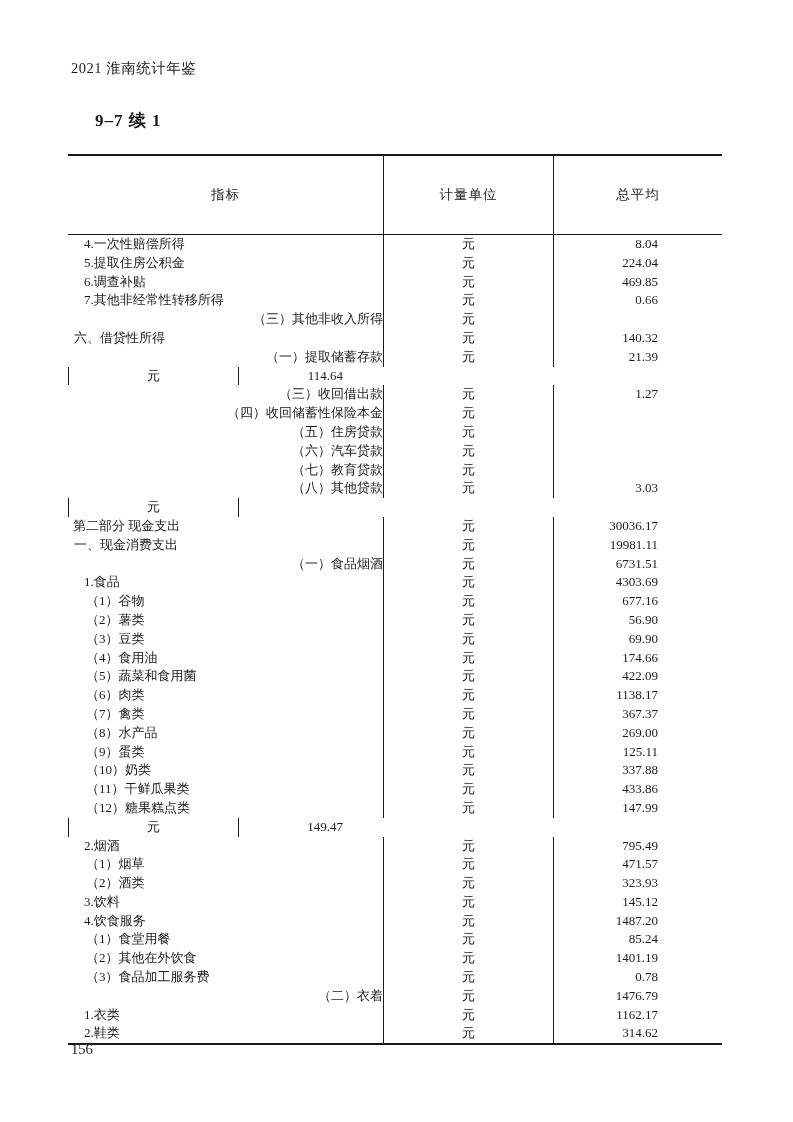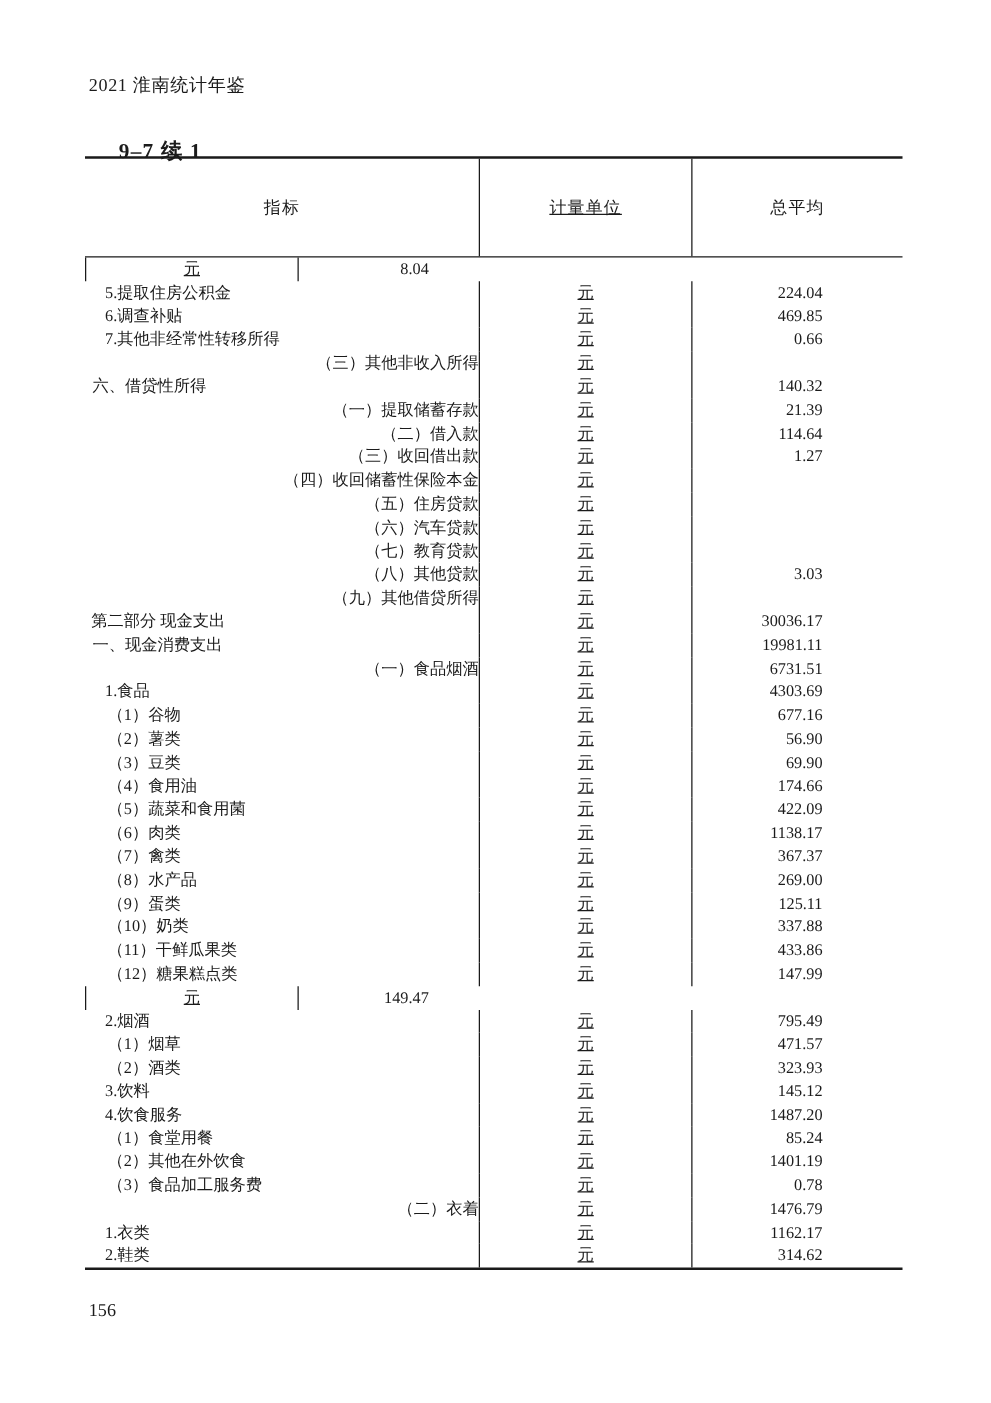--- a/index.html
+++ b/index.html
@@ -13,34 +13,34 @@
   }
   .page-header {
     position: absolute; left: 71px; top: 59px;
     font-size: 14.5px; letter-spacing: 0.5px;
   }
   .table-title {
     position: absolute; left: 70px; top: 109px;
     font-size: 17px; font-weight: bold; letter-spacing: 1px; margin-left: 25px;
   }
   .stat-table {
-    position: absolute; left: 68px; top: 125px; width: 654px;
+    position: absolute; left: 68px; top: 154px; width: 654px;
     border-top: 2.8px solid #1a1a1a;
     border-bottom: 2.8px solid #1a1a1a;
   }
   .thead {
     display: flex; height: 78px;
     border-bottom: 1.4px solid #1a1a1a;
   }
   .hcell {
     display: flex; align-items: center; justify-content: center;
     font-size: 13.5px; letter-spacing: 1px;
   }
   .c1 { width: 315px; box-sizing: border-box; }
-  .c2 { width: 170px; box-sizing: border-box; border-left: 1.4px solid #1a1a1a; text-decoration: underline; }
+  .c2 { width: 170px; box-sizing: border-box; border-left: 1.4px solid #1a1a1a; }
   .c3 { width: 169px; box-sizing: border-box; border-left: 1.4px solid #1a1a1a; }
   .trow { display: flex; height: 18.81px; }
   .cell {
     font-size: 13px; line-height: 18.81px; white-space: nowrap;
     overflow: hidden;
   }
   .indicator-cell { text-align: left; box-sizing: border-box; }
   .unit-cell { text-align: center; }
   .value-cell { text-align: right; padding-right: 64px; box-sizing: border-box; }
   .ind-0 { padding-left: 5px; }
@@ -61,20 +61,21 @@
   <div class="table-title">9–7 续 1</div>
 
   <div class="stat-table">
     <div class="thead">
       <div class="hcell c1">指标</div>
       <div class="hcell c2">计量单位</div>
       <div class="hcell c3">总平均</div>
     </div>
     <div class="tbody" id="tbody">
   <div class="trow">
+    <div class="cell c1 indicator-cell ind-3">4.一次性赔偿所得</div>
     <div class="cell c2 unit-cell">元</div>
     <div class="cell c3 value-cell">8.04</div>
   </div>
 
   <div class="trow">
     <div class="cell c1 indicator-cell ind-3">5.提取住房公积金</div>
     <div class="cell c2 unit-cell">元</div>
     <div class="cell c3 value-cell">224.04</div>
   </div>
 
@@ -102,21 +103,20 @@
     <div class="cell c3 value-cell">140.32</div>
   </div>
 
   <div class="trow">
     <div class="cell c1 indicator-cell ind-2">（一）提取储蓄存款</div>
     <div class="cell c2 unit-cell">元</div>
     <div class="cell c3 value-cell">21.39</div>
   </div>
 
   <div class="trow">
-    <div class="cell c1 indicator-cell ind-2">（二）借入款</div>
     <div class="cell c2 unit-cell">元</div>
     <div class="cell c3 value-cell">114.64</div>
   </div>
 
   <div class="trow">
     <div class="cell c1 indicator-cell ind-2">（三）收回借出款</div>
     <div class="cell c2 unit-cell">元</div>
     <div class="cell c3 value-cell">1.27</div>
   </div>
 
@@ -144,21 +144,20 @@
     <div class="cell c3 value-cell"></div>
   </div>
 
   <div class="trow">
     <div class="cell c1 indicator-cell ind-2">（八）其他贷款</div>
     <div class="cell c2 unit-cell">元</div>
     <div class="cell c3 value-cell">3.03</div>
   </div>
 
   <div class="trow">
-    <div class="cell c1 indicator-cell ind-2">（九）其他借贷所得</div>
     <div class="cell c2 unit-cell">元</div>
     <div class="cell c3 value-cell"></div>
   </div>
 
   <div class="trow">
     <div class="cell c1 indicator-cell ind-0">第二部分 现金支出</div>
     <div class="cell c2 unit-cell">元</div>
     <div class="cell c3 value-cell">30036.17</div>
   </div>
 

